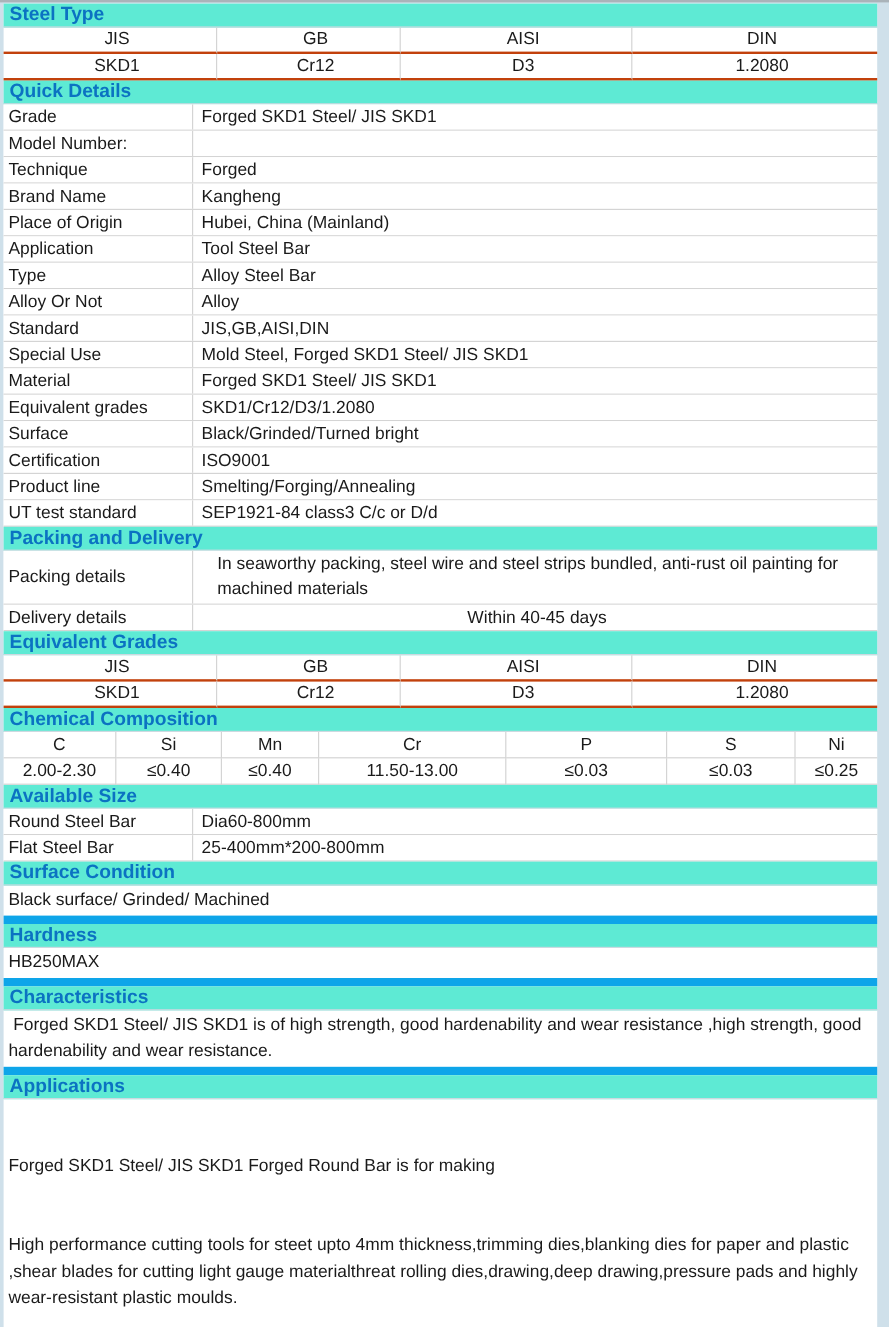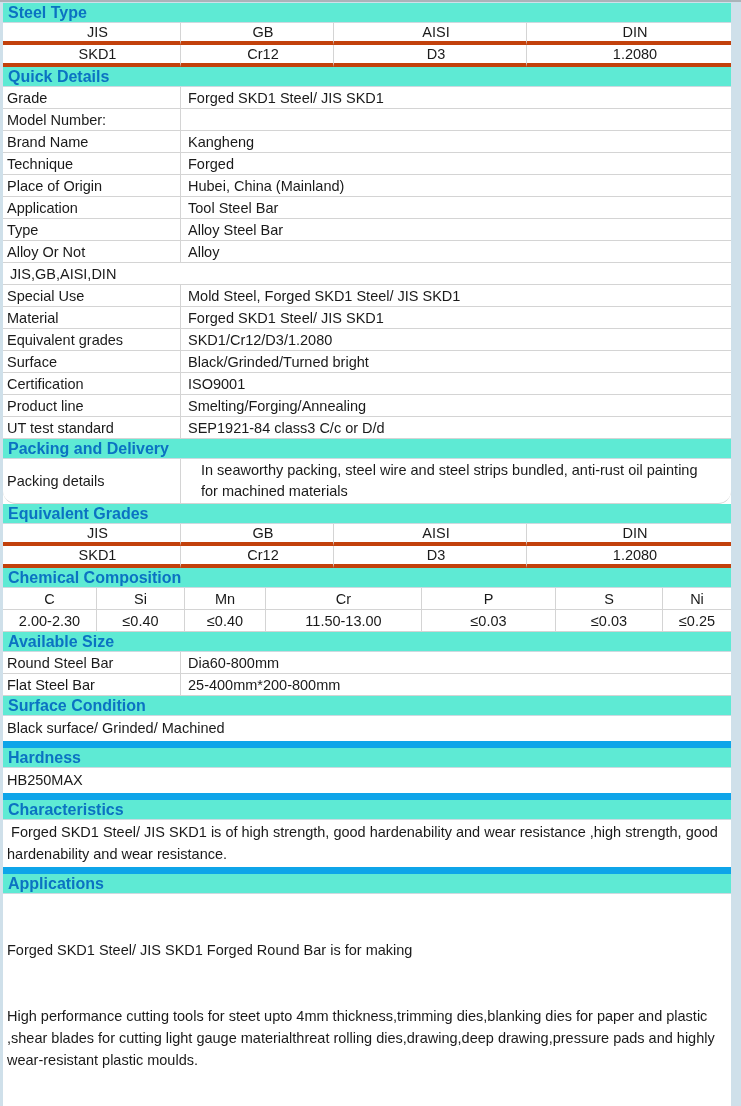--- a/index.html
+++ b/index.html
@@ -32,51 +32,51 @@
     border-bottom:1px solid #d4d4d4;
     background:#fff;
   }
   .cell {
     display:flex; align-items:center;
     padding:0 4px;
     overflow:hidden;
     white-space:nowrap;
   }
   .label-col {
-    width:178px;
+    width:158px;
     border-right:1px solid #d4d4d4;
     padding-left:4px;
   }
   .value-col { flex:1; padding-left:7px; }
   .center { justify-content:center; text-align:center; }
   
   .grid4 { display:grid; grid-template-columns:178px 153px 193px 204px; }
   .grid4 > div {
     height:22px;
     display:flex; align-items:center; justify-content:center;
-    border-bottom:4px solid #c2410c;
+    border-bottom:2px solid #c2410c;
     padding-left:12px;
   }
   .grid4 > div:not(:nth-child(4n)) { border-right:1px solid #d4d4d4; }
   
   .grid7 { display:grid; grid-template-columns:94px 88px 81px 156px 134px 107px 68px; }
   .grid7 > div {
     height:22px;
     display:flex; align-items:center; justify-content:center;
     border-bottom:1px solid #d4d4d4;
   }
   .grid7 > div:not(:nth-child(7n)) { border-right:1px solid #d4d4d4; }
   
   .textblock {
     border-bottom:7px solid #0ea5e9;
     padding:1px 4px 2px 4px;
     line-height:22px;
     white-space:pre-wrap;
   }
-  .packing-row { min-height:45px;border-radius:13px; }
+  .packing-row { min-height:45px; }
   .packing-row .label-col { white-space:nowrap; }
   .packing-value {
     flex:1;
     display:flex; align-items:center; justify-content:center;
     text-align:left;
     padding:0 20px;
     line-height:21px;
     white-space:normal;
   }
 </style>
@@ -101,44 +101,45 @@
   <div class="band">Quick Details</div>
   <div>
     <div class="row">
       <div class="cell label-col">Grade</div>
       <div class="cell value-col">Forged SKD1 Steel/ JIS SKD1</div>
     </div>
     <div class="row">
       <div class="cell label-col">Model Number:</div>
     </div>
     <div class="row">
+      <div class="cell label-col">Technique</div>
+      <div class="cell value-col">Forged</div>
+    </div>
+    <div class="row">
       <div class="cell label-col">Brand Name</div>
       <div class="cell value-col">Kangheng</div>
     </div>
     <div class="row">
-      <div class="cell label-col">Technique</div>
-      <div class="cell value-col">Forged</div>
-    </div>
-    <div class="row">
       <div class="cell label-col">Place of Origin</div>
       <div class="cell value-col">Hubei, China (Mainland)</div>
     </div>
     <div class="row">
       <div class="cell label-col">Application</div>
       <div class="cell value-col">Tool Steel Bar</div>
     </div>
     <div class="row">
       <div class="cell label-col">Type</div>
       <div class="cell value-col">Alloy Steel Bar</div>
     </div>
     <div class="row">
       <div class="cell label-col">Alloy Or Not</div>
       <div class="cell value-col">Alloy</div>
     </div>
     <div class="row">
+      <div class="cell label-col">Standard</div>
       <div class="cell value-col">JIS,GB,AISI,DIN</div>
     </div>
     <div class="row">
       <div class="cell label-col">Special Use</div>
       <div class="cell value-col">Mold Steel, Forged SKD1 Steel/ JIS SKD1</div>
     </div>
     <div class="row">
       <div class="cell label-col">Material</div>
       <div class="cell value-col">Forged SKD1 Steel/ JIS SKD1</div>
     </div>
@@ -161,20 +162,24 @@
     <div class="row">
       <div class="cell label-col">UT test standard</div>
       <div class="cell value-col">SEP1921-84 class3 C/c or D/d</div>
     </div>
   </div>
 
   <div class="band">Packing and Delivery</div>
   <div class="row packing-row">
     <div class="cell label-col">Packing details</div>
     <div class="packing-value">In seaworthy packing, steel wire and steel strips bundled, anti-rust oil painting for machined materials</div>
+  </div>
+  <div class="row">
+    <div class="cell label-col">Delivery details</div>
+    <div class="cell value-col center">Within 40-45 days</div>
   </div>
 
   <div class="band">Equivalent Grades</div>
   <div class="grid4">
     <div>JIS</div>
     <div>GB</div>
     <div>AISI</div>
     <div>DIN</div>
     <div>SKD1</div>
     <div>Cr12</div>

